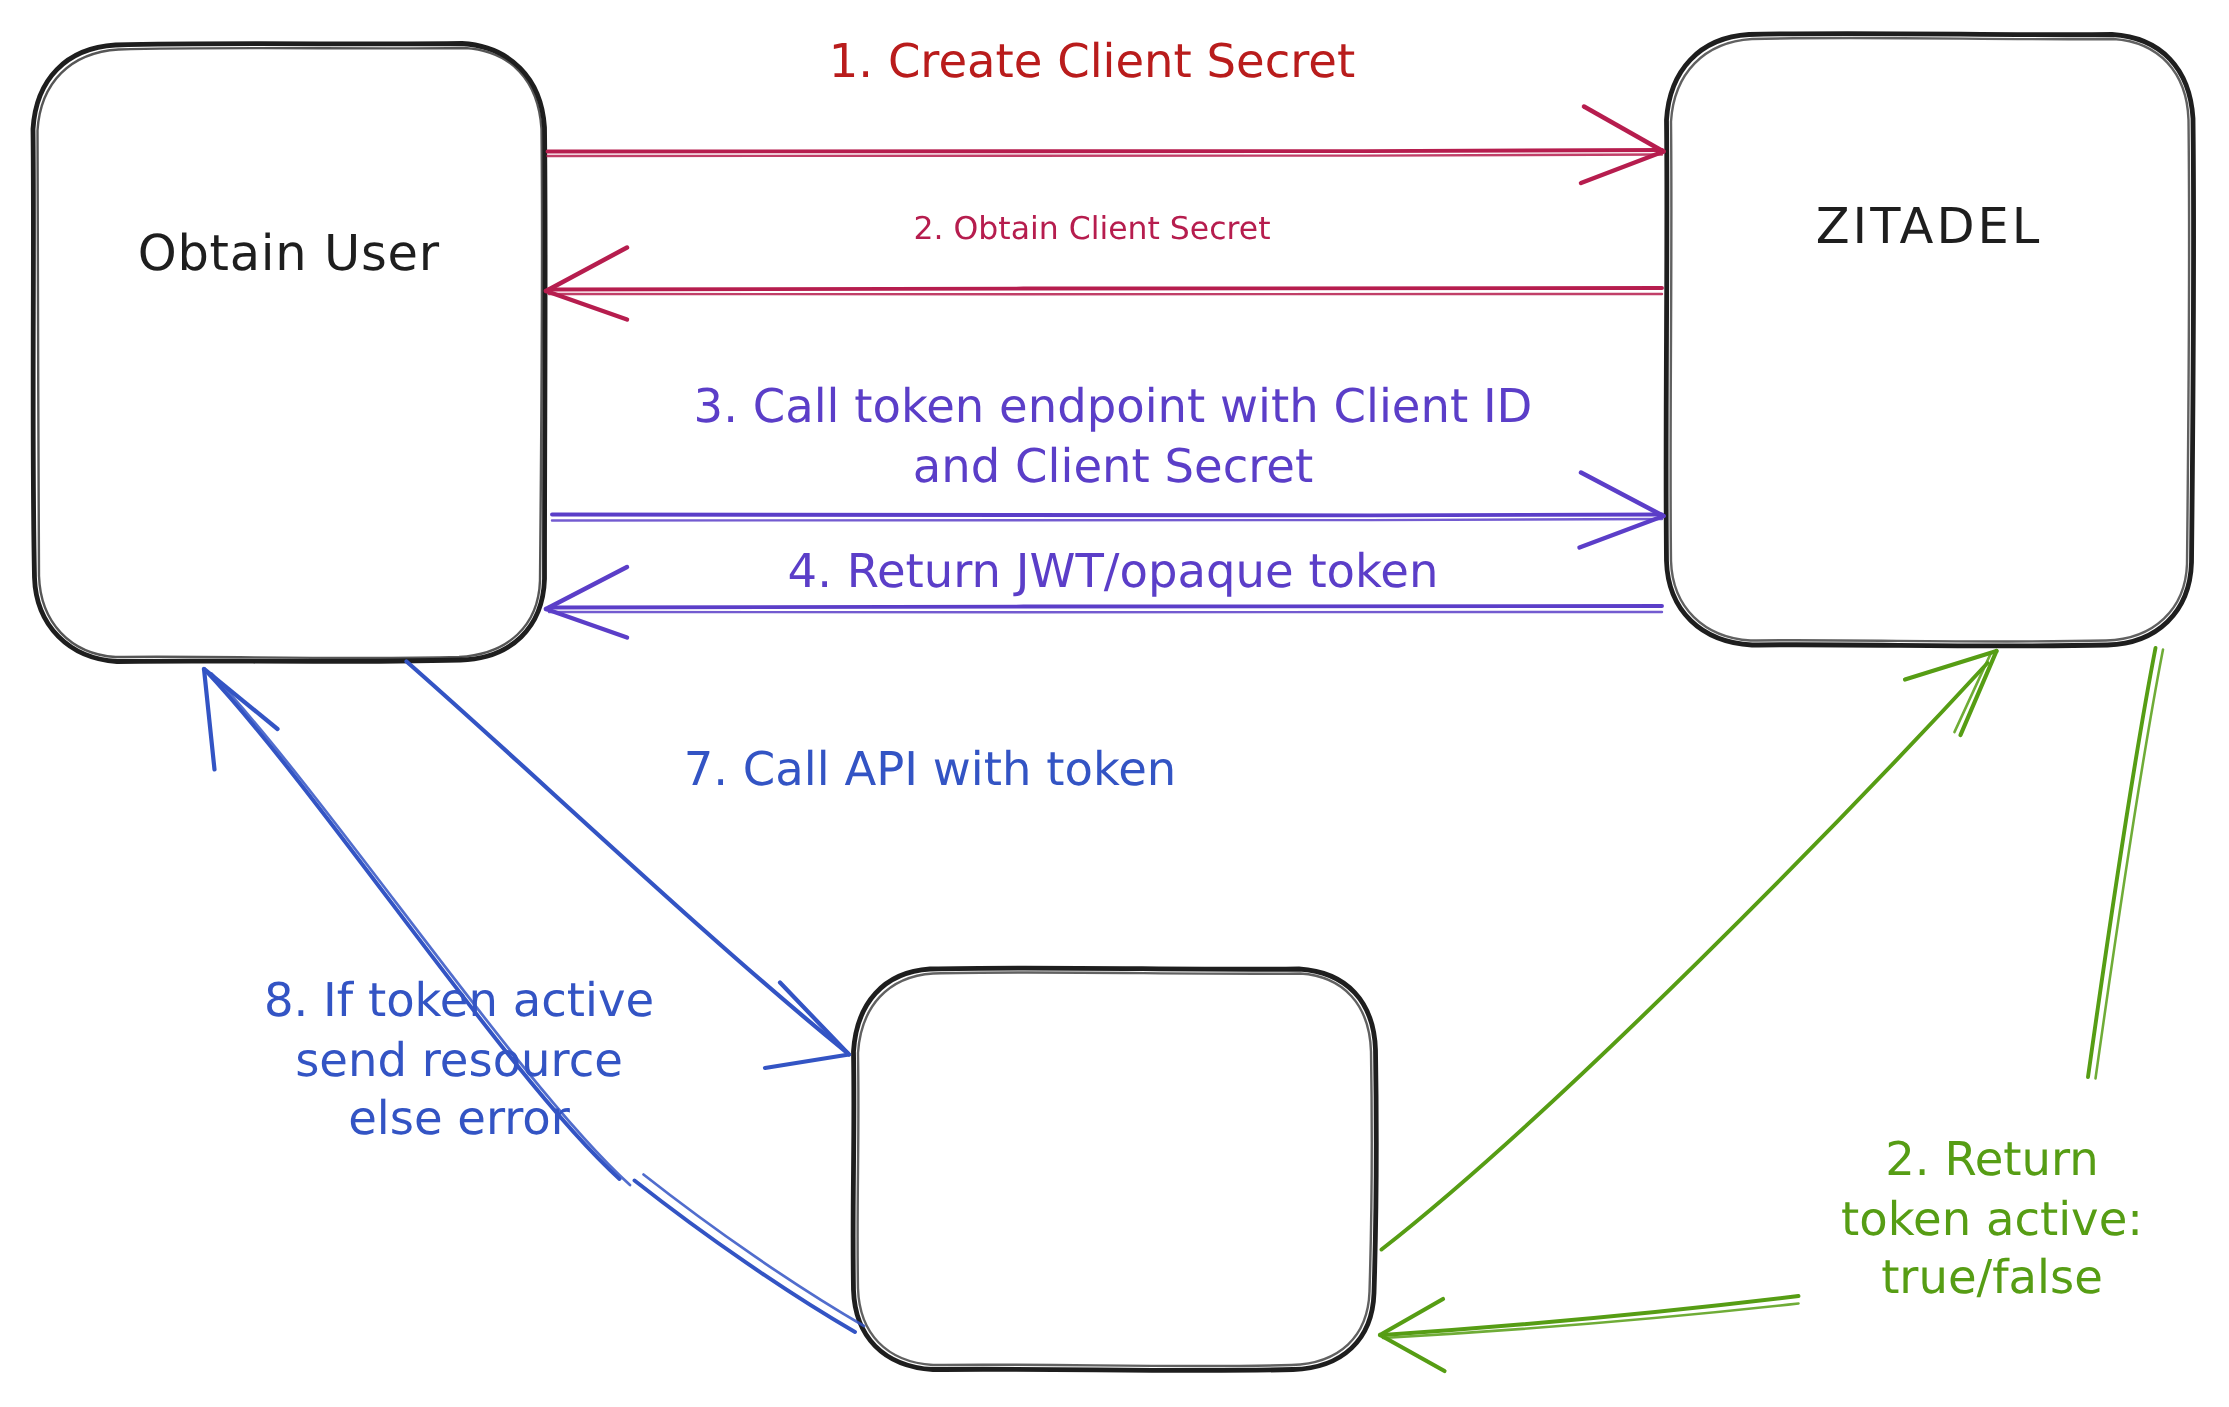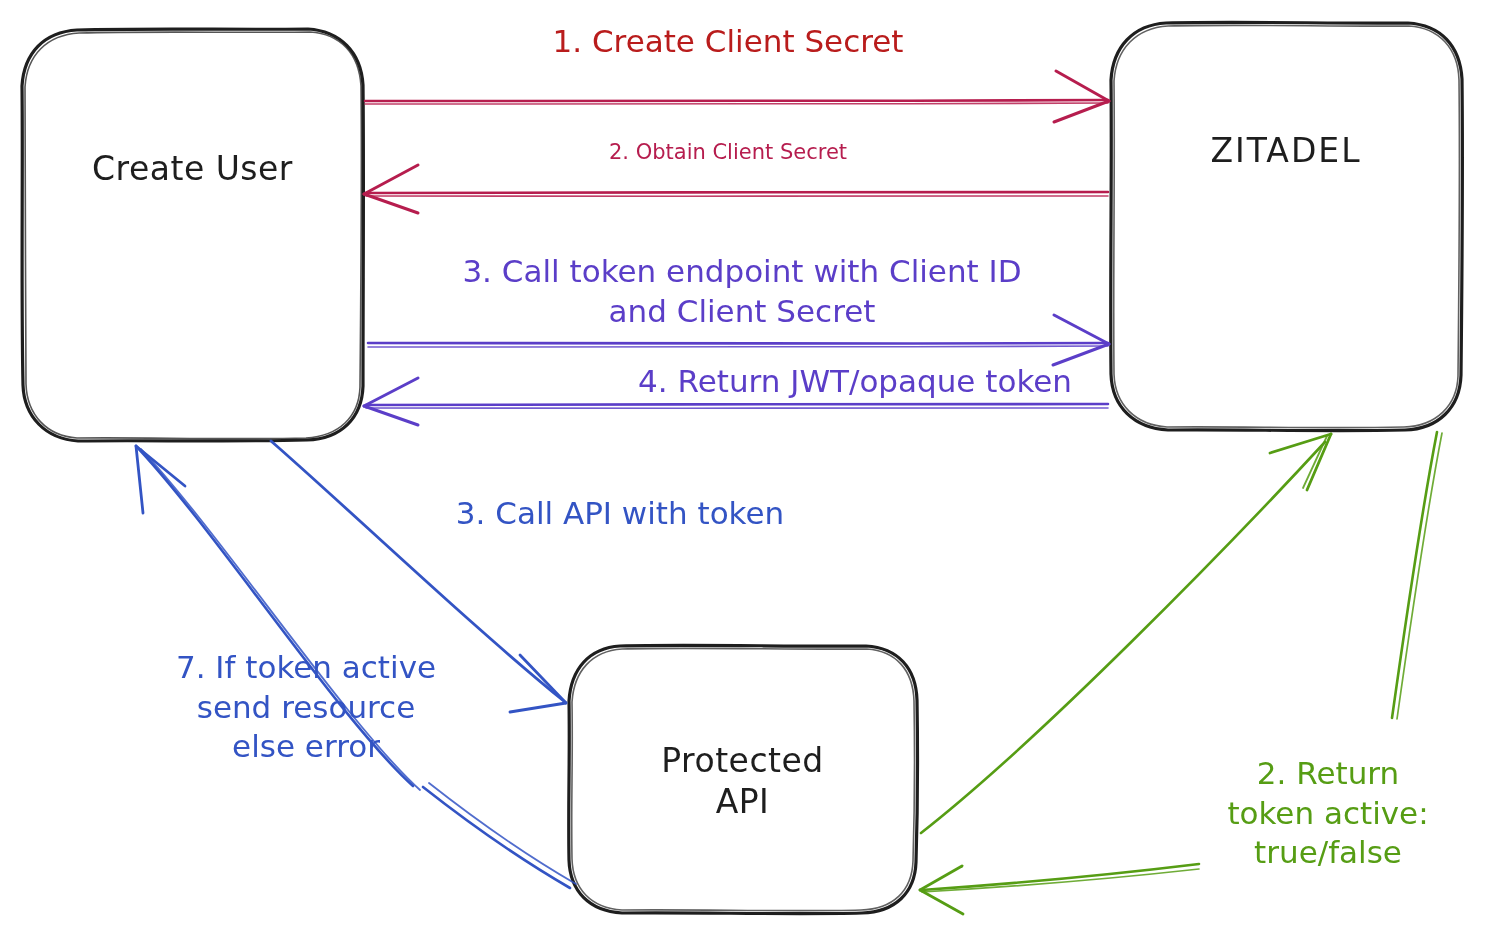--- a/index.html
+++ b/index.html
@@ -42,21 +42,21 @@
     text-align: center;
     font-family: "DejaVu Sans", sans-serif;
     font-weight: 500;
     line-height: 1.28;
     white-space: pre;
     pointer-events: none;
   }
   .lbl-1 { left: 378px; top: 22px;  width: 700px; font-size: 31px; color: #b91c1c; }
   .lbl-2 { left: 378px; top: 139px; width: 700px; font-size: 21px; color: #b61d4e; }
   .lbl-3 { left: 372px; top: 252px; width: 740px; font-size: 31px; color: #5b3ec8; }
-  .lbl-4 { left: 412px; top: 362px; width: 660px; font-size: 31px; color: #5b3ec8; text-align: right; }
+  .lbl-4 { left: 412px; top: 362px; width: 660px; font-size: 31px; color: #5b3ec8; }
   .lbl-5 { left: 370px; top: 494px; width: 500px; font-size: 31px; color: #3354c4; }
   .lbl-6 { left: 890px; top: 556px; width: 440px; font-size: 31px; color: #569d14; }
   .lbl-7 { left: 1178px; top: 754px; width: 300px; font-size: 31px; color: #569d14; }
   .lbl-8 { left: 96px; top: 648px;  width: 420px; font-size: 31px; color: #3354c4; }
 </style>
 </head>
 <body>
 
 <div id="canvas">
 
@@ -143,40 +143,38 @@
       <path d="M 1437,432 C 1420,520 1403,640 1392,718" fill="none" stroke="#569d14" stroke-width="2.6" stroke-linecap="round"></path>
       <path d="M 1442,433 C 1425,521 1408,641 1397,719" fill="none" stroke="#569d14" stroke-width="1.7" stroke-linecap="round" opacity="0.85"></path>
       <path d="M 1199,864 C 1100,876 1010,884 922,890" fill="none" stroke="#569d14" stroke-width="2.6" stroke-linecap="round"></path>
       <path d="M 1199,869 C 1100,880 1010,887 922,892" fill="none" stroke="#569d14" stroke-width="1.7" stroke-linecap="round" opacity="0.85"></path>
       <path d="M 962,866 L 920,890" fill="none" stroke="#569d14" stroke-width="2.8" stroke-linecap="round"></path>
       <path d="M 963,914 L 920,890" fill="none" stroke="#569d14" stroke-width="2.8" stroke-linecap="round"></path>
     </g>
 
   </svg>
 
-  <div class="node-label" style="left:22px; top:148px; width:341px; font-size:33px;">Create User</div>
+  <div class="node-label" style="left:22px; top:148px; width:341px; font-size:33px;">Obtain User</div>
 
   <div class="node-label" style="left:1110px; top:130px; width:352px; font-size:33px; letter-spacing:2px;text-align:center;">ZITADEL</div>
 
-  <div class="node-label" style="left:568px; top:740px; width:349px; font-size:33px;">Protected
-API</div>
 
   <div class="edge-label lbl-1">1. Create Client Secret</div>
 
   <div class="edge-label lbl-2">2. Obtain Client Secret</div>
 
   <div class="edge-label lbl-3">3. Call token endpoint with Client ID
 and Client Secret</div>
 
   <div class="edge-label lbl-4">4. Return JWT/opaque token</div>
 
-  <div class="edge-label lbl-5">3. Call API with token</div>
+  <div class="edge-label lbl-5">7. Call API with token</div>
 
 
   <div class="edge-label lbl-7">2. Return
 token active:
 true/false</div>
 
-  <div class="edge-label lbl-8">7. If token active
+  <div class="edge-label lbl-8">8. If token active
 send resource
 else error</div>
 
 </div>
 
 </body></html>

